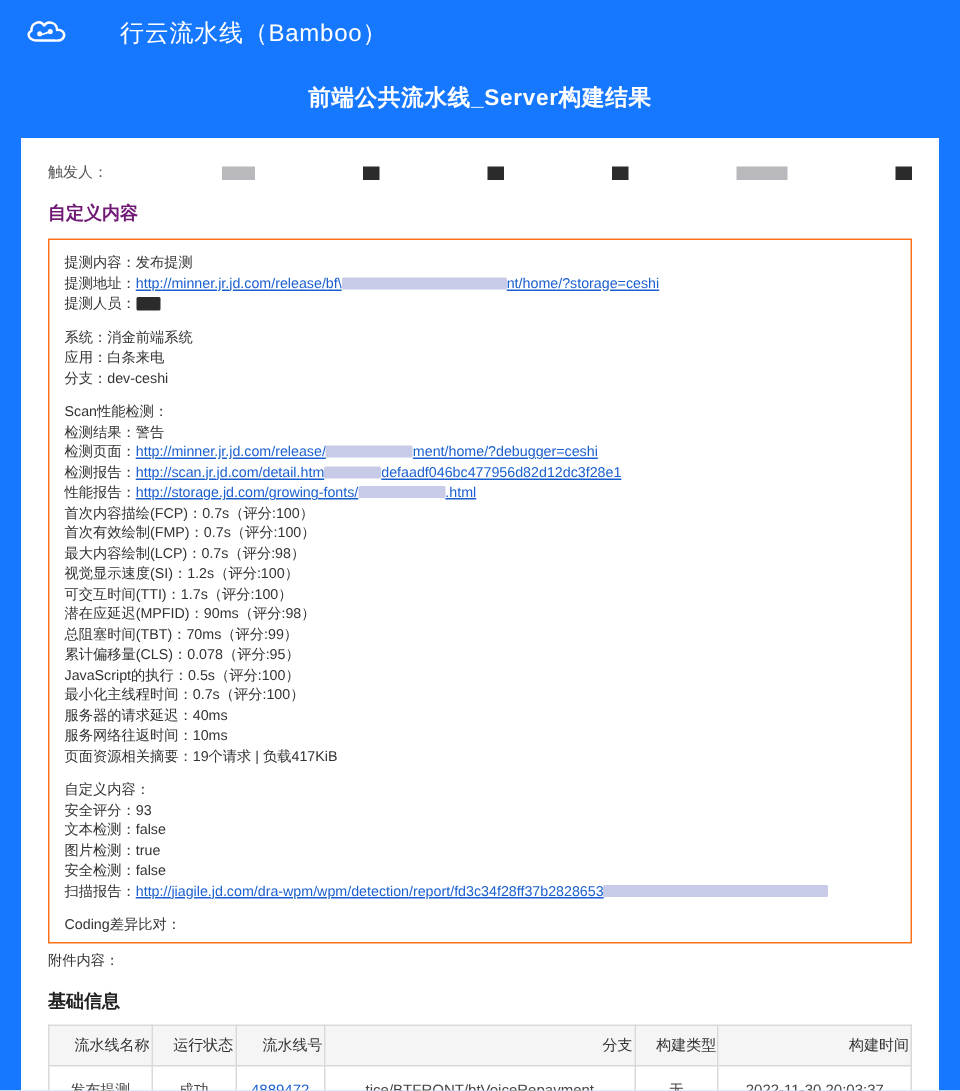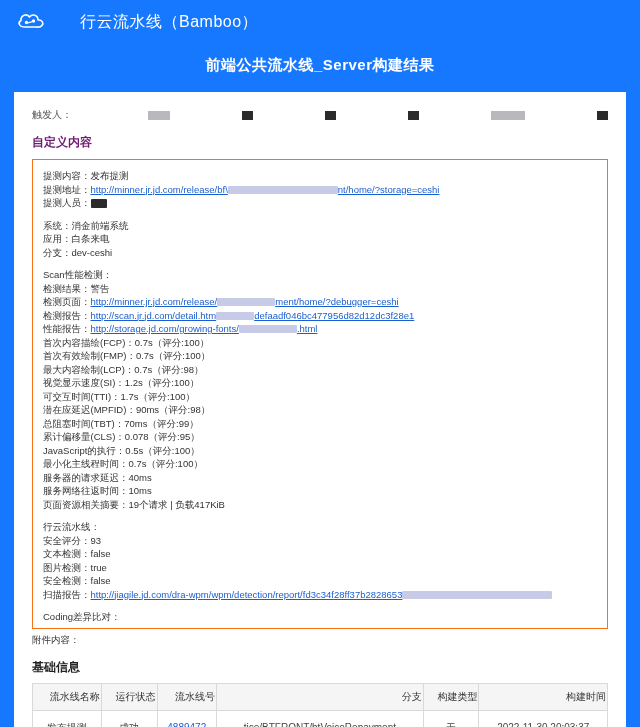--- a/index.html
+++ b/index.html
@@ -270,21 +270,21 @@
         <div class="line">
           <span>服务网络往返时间：</span><span>10ms</span>
         </div>
         <div class="line">
           <span>页面资源相关摘要：</span><span>19个请求 | 负载417KiB</span>
         </div>
       </div>
 
       <div class="blk">
         <div class="line">
-          <span>行云流水线：</span>
+          <span>自定义内容：</span>
         </div>
         <div class="line">
           <span>安全评分：</span><span>93</span>
         </div>
         <div class="line">
           <span>文本检测：</span><span>false</span>
         </div>
         <div class="line">
           <span>图片检测：</span><span>true</span>
         </div>

